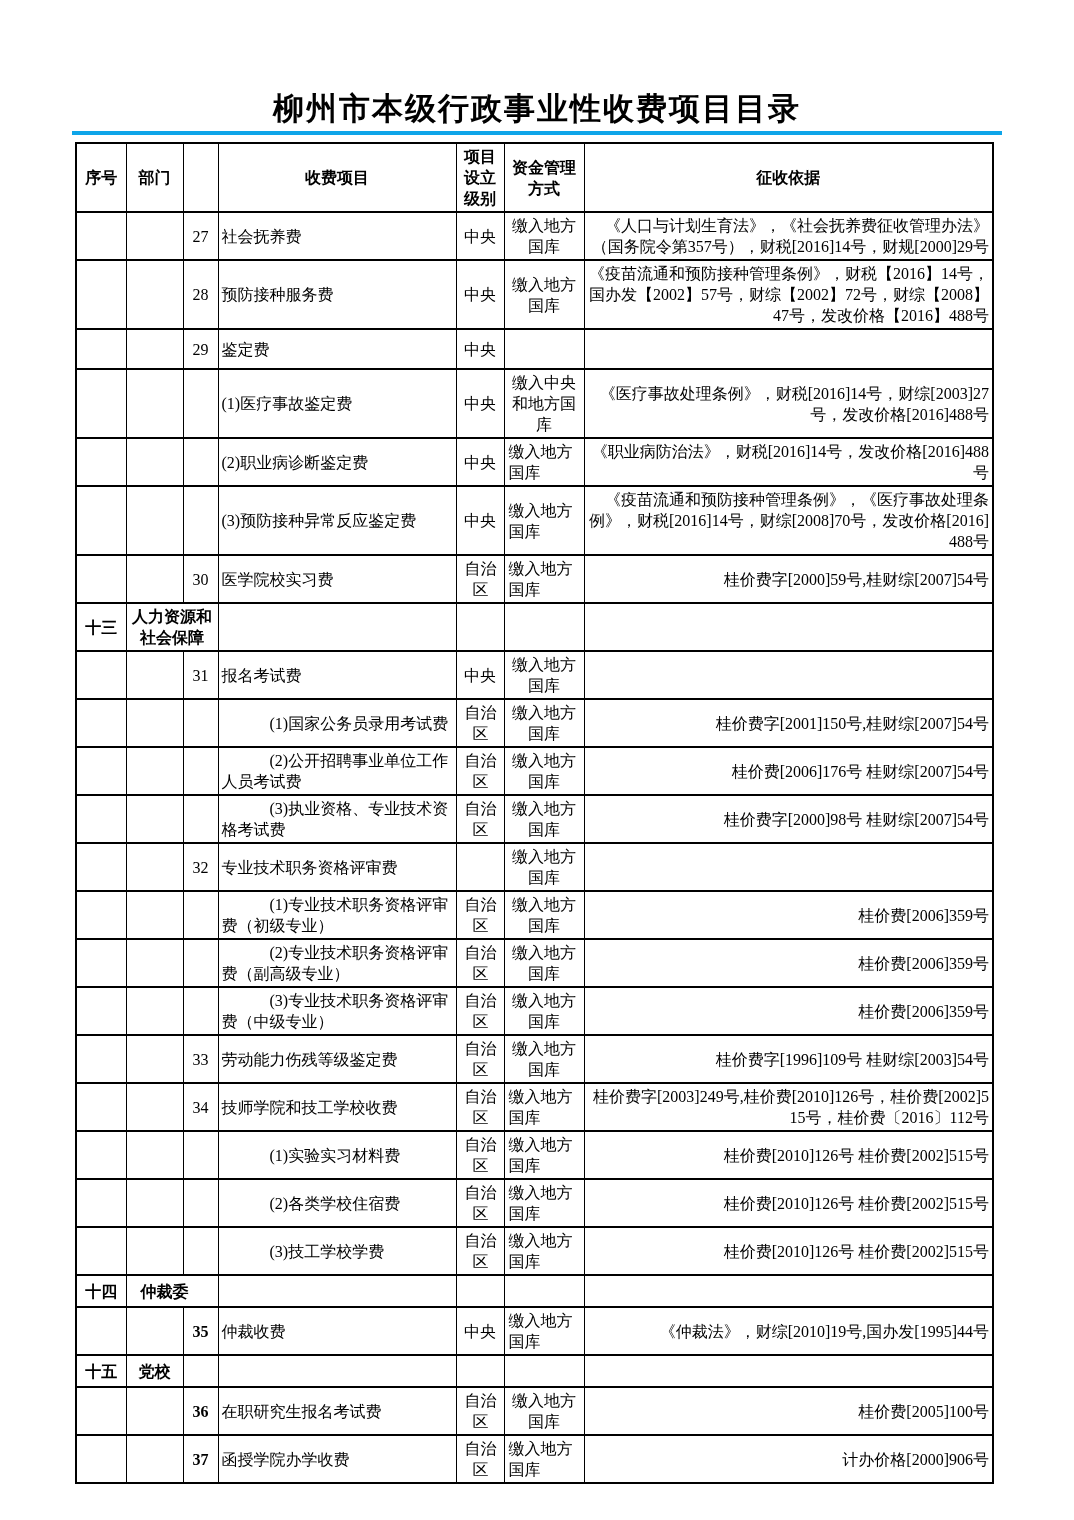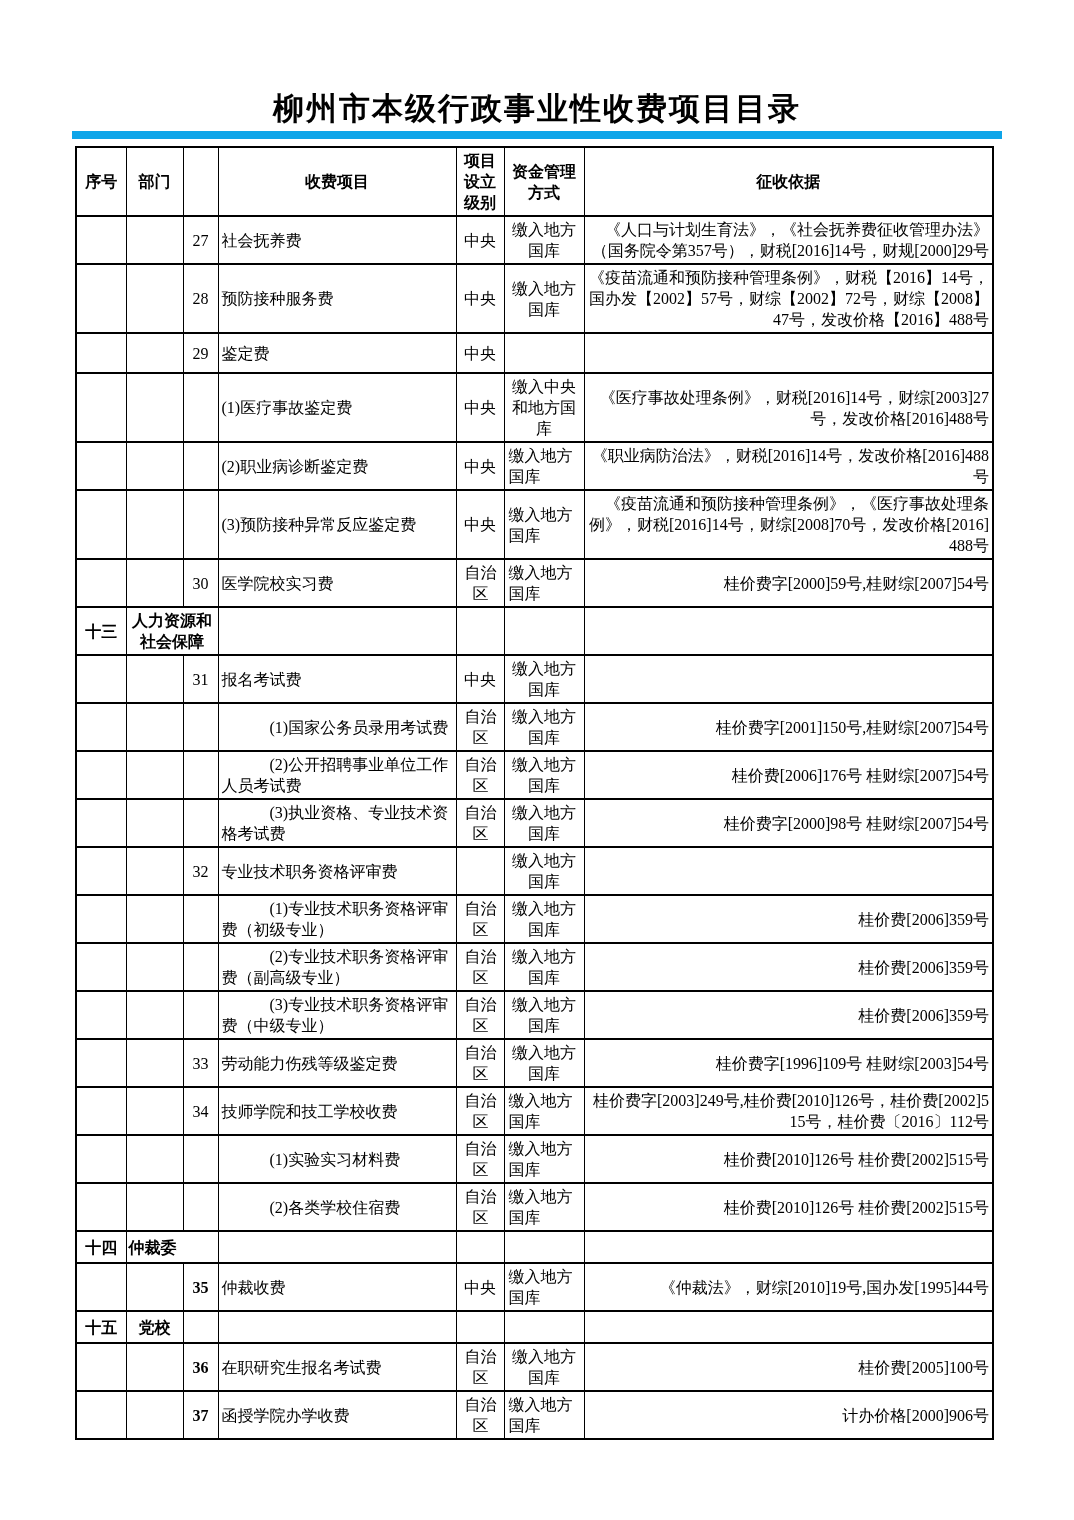--- a/index.html
+++ b/index.html
@@ -4,21 +4,21 @@
 <style>
   html,body{margin:0;padding:0;}
   body{
     width:1074px;height:1520px;background:#ffffff;color:#000;
     font-family:"Liberation Serif","DejaVu Serif",serif;
     overflow:hidden;
   }
   .sheet{position:relative;width:1074px;height:1520px;}
   .title-wrap{
     width:930px;margin:92px 0 0 72px;
-    border-bottom:8px solid #0ea5e9;
+    border-bottom:4px solid #0ea5e9;
     text-align:center;padding-bottom:5px;
   }
   .doc-title{
     margin:0;font-size:31px;line-height:34px;font-weight:900;letter-spacing:2px;
     font-family:"Liberation Sans","DejaVu Sans",sans-serif;
   }
   .doc-subtitle{
     text-align:center;font-size:21px;font-weight:700;margin-top:3px;
     font-family:"Liberation Sans","DejaVu Sans",sans-serif;
   }
@@ -30,21 +30,21 @@
   .fee th,.fee td{
     border-left:1px solid #000;border-right:1px solid #000;
     border-top:2px solid #000;border-bottom:2px solid #000;
     font-size:16px;line-height:21px;vertical-align:middle;
     padding:2px 3px;overflow:hidden;word-break:break-all;
   }
   .fee th{font-weight:700;text-align:center;height:60px;padding:2px;}
   .fee td{height:34px;}
   .c-seq,.c-num{text-align:center;}
   .c-dept{text-align:center;}
-  .c-dept.al{text-align:left;padding-left:2px;}
+  .c-dept.al{text-align:left;padding-left:14px;}
   .c-item{text-align:left;padding-left:5px;}
   .c-item .sub{display:block;text-indent:48px;}
   .c-level{text-align:center;}
   .c-level.al{text-align:center;padding-left:4px;}
   .c-fund{text-align:center;}
   .c-fund.al{text-align:left;padding-left:4px;}
   .c-basis{text-align:right;padding:2px 6px;}
   tr.section td{font-weight:700;height:26px;}
   td.bnum{font-weight:700;}
 </style>
@@ -267,20 +267,31 @@
           <td class="c-seq"></td>
           <td class="c-dept"></td>
           <td class="c-num"></td>
           <td class="c-item">
             <span class="sub">(2)各类学校住宿费</span>
           </td>
           <td class="c-level al">自治区</td>
           <td class="c-fund al">缴入地方国库</td>
           <td class="c-basis">桂价费[2010]126号 桂价费[2002]515号</td>
         </tr>
+        <tr>
+          <td class="c-seq"></td>
+          <td class="c-dept"></td>
+          <td class="c-num"></td>
+          <td class="c-item">
+            <span class="sub">(3)技工学校学费</span>
+          </td>
+          <td class="c-level al">自治区</td>
+          <td class="c-fund al">缴入地方国库</td>
+          <td class="c-basis">桂价费[2010]126号 桂价费[2002]515号</td>
+        </tr>
         <tr class="section">
           <td class="c-seq">十四</td>
           <td class="c-dept al" colspan="2">仲裁委</td>
           <td class="c-item"><span></span></td>
           <td class="c-level"></td>
           <td class="c-fund"></td>
           <td class="c-basis"></td>
         </tr>
         <tr>
           <td class="c-seq"></td>

